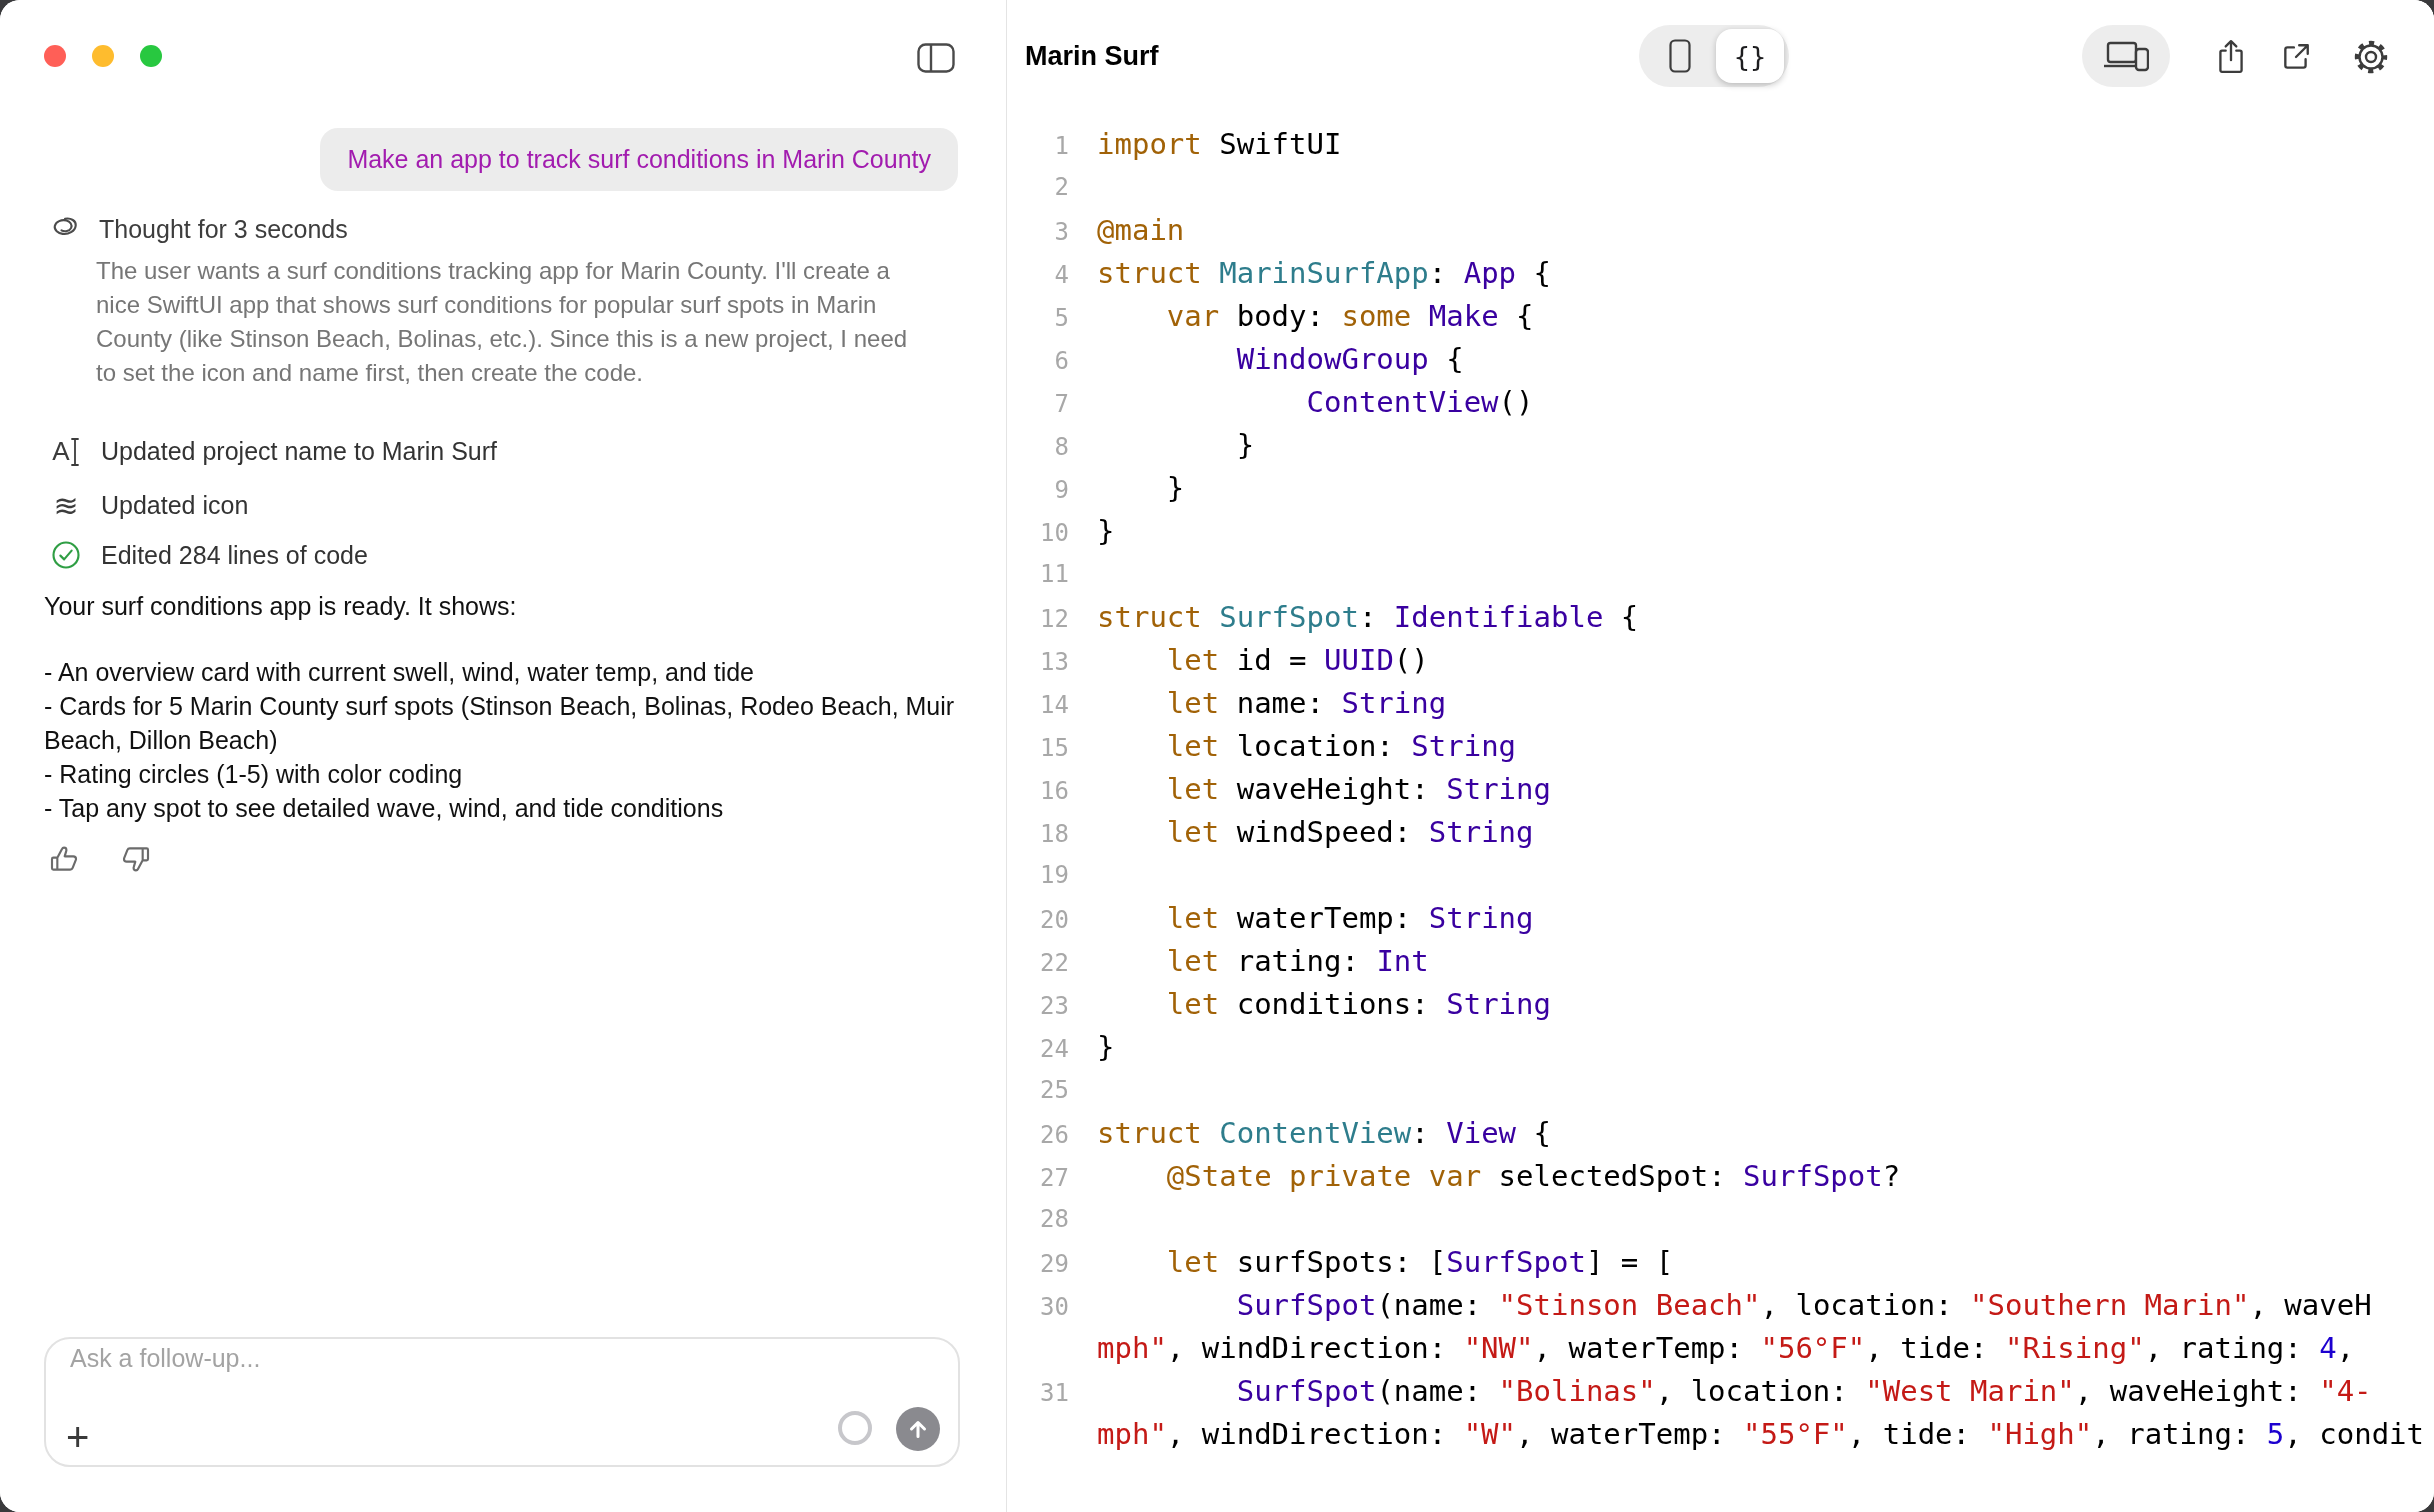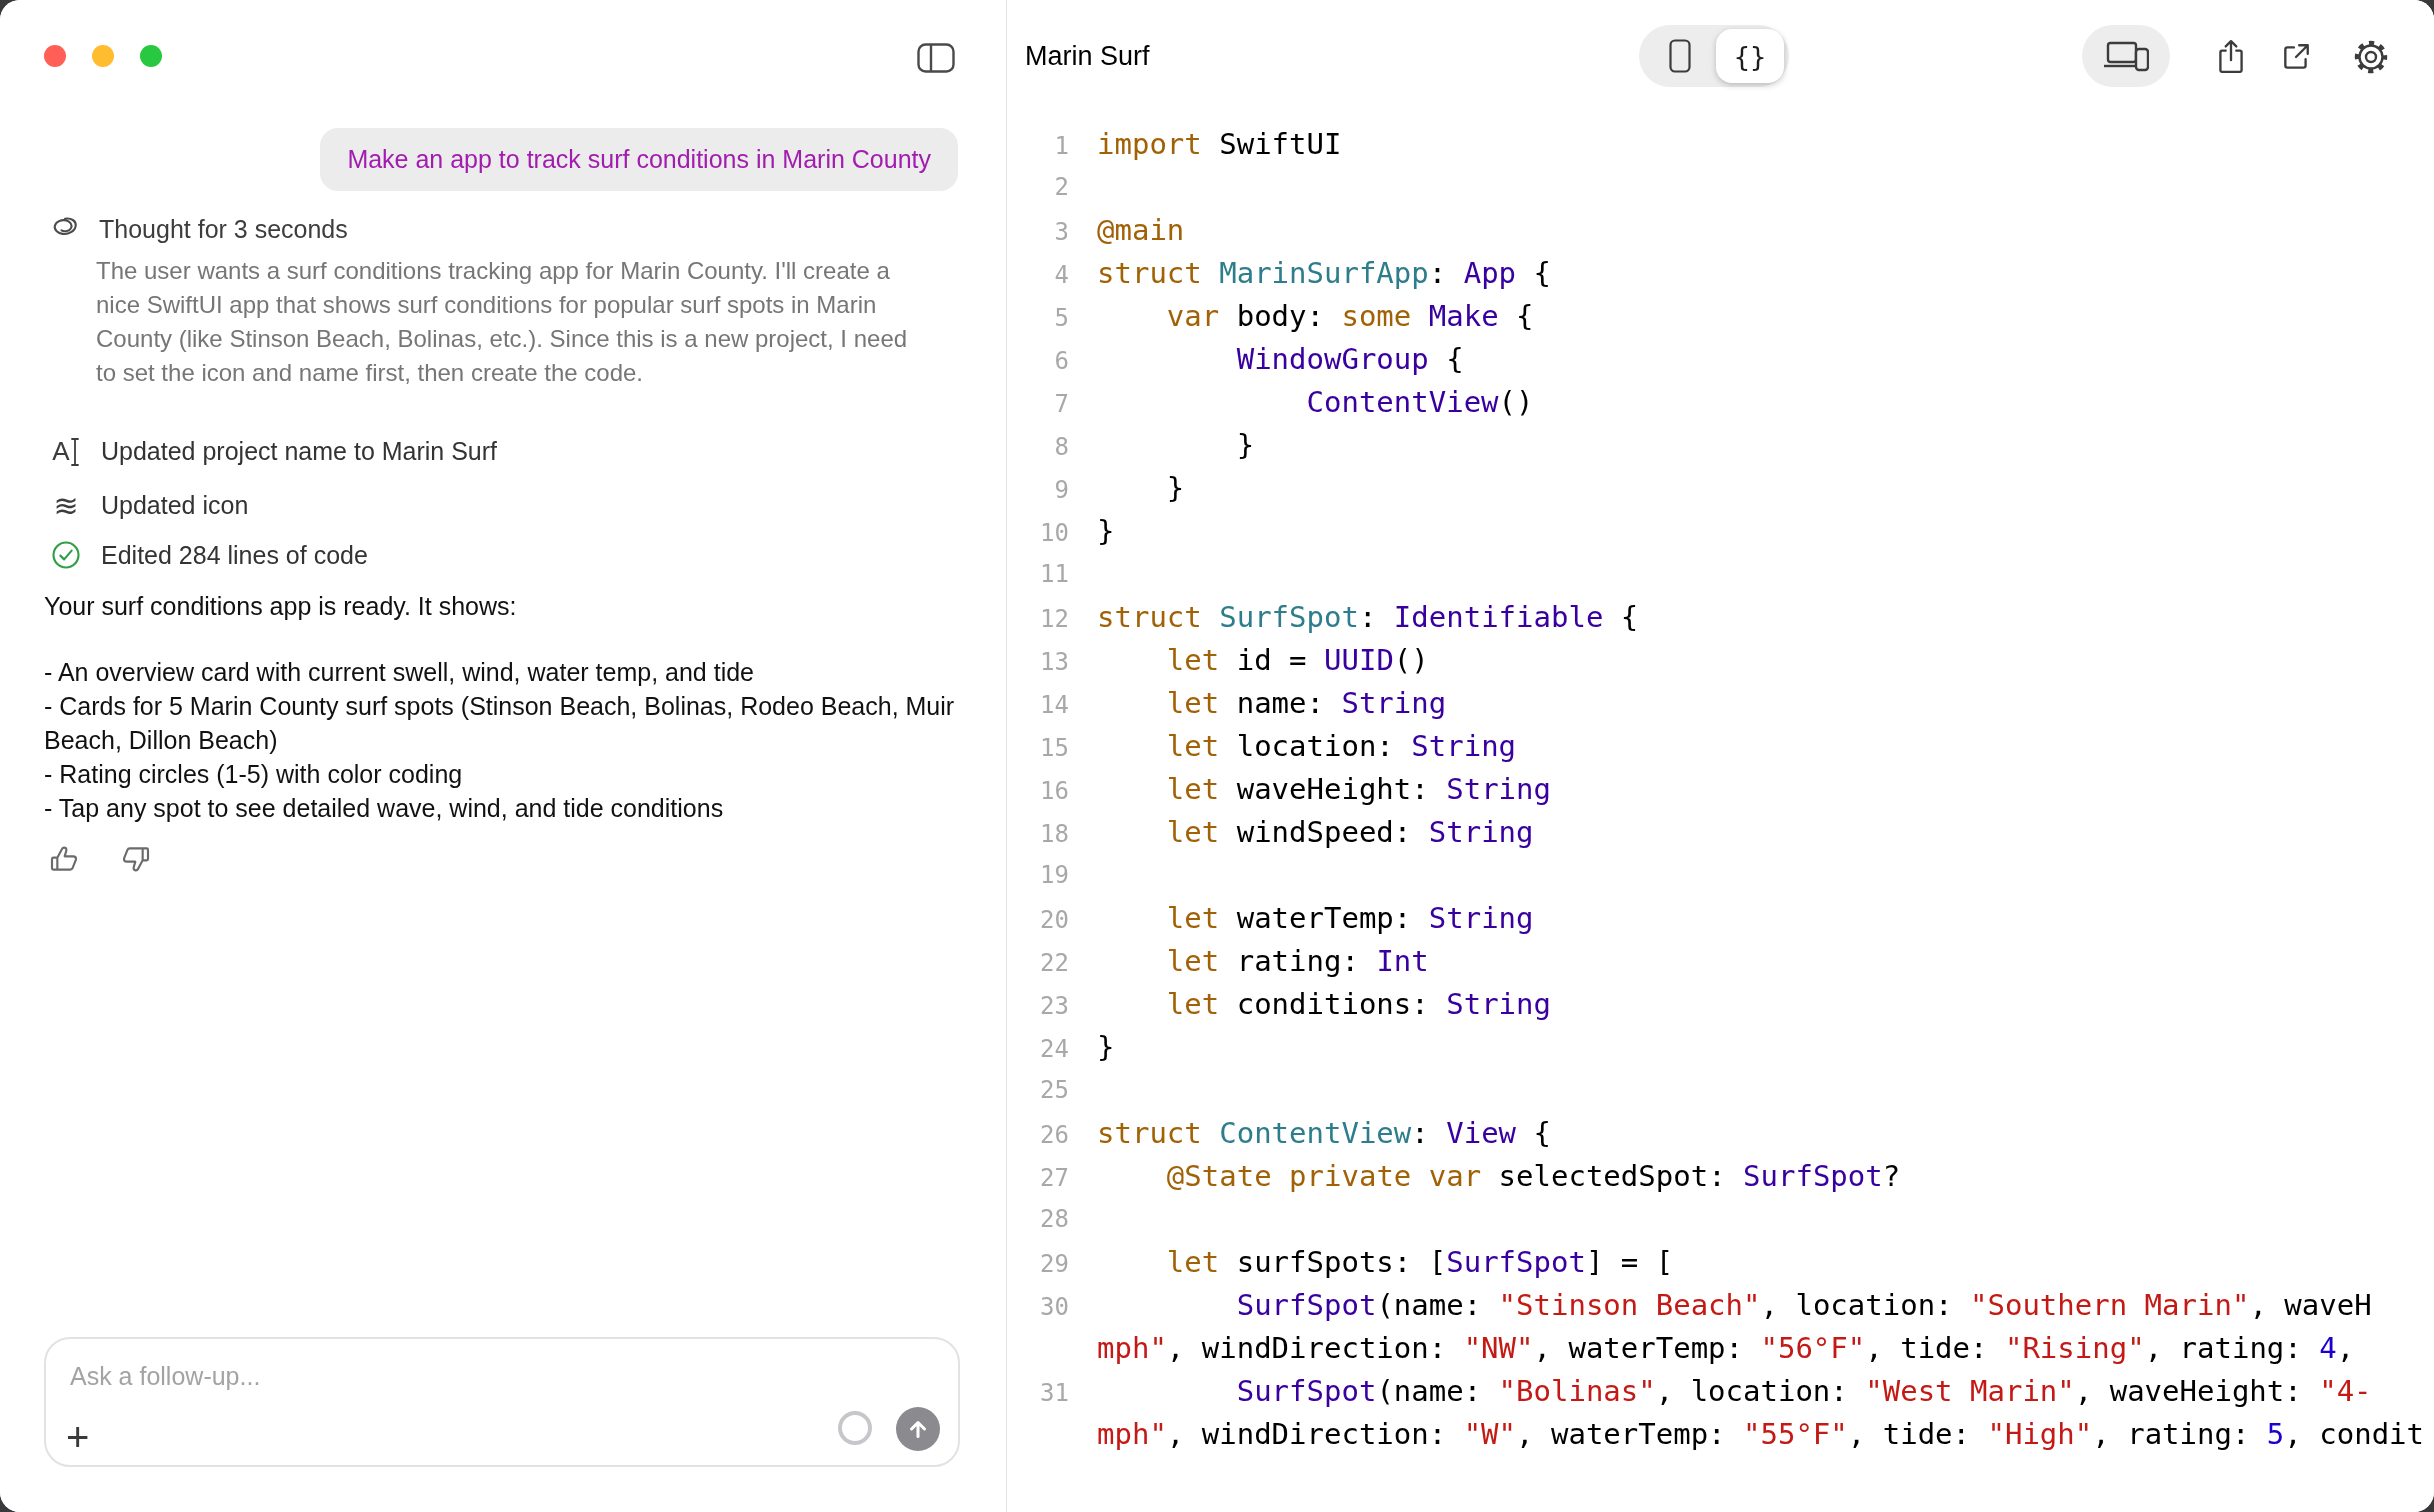--- a/index.html
+++ b/index.html
@@ -26,32 +26,32 @@
   .action-row .ic{width:36px;display:flex;justify-content:center;align-items:center;}
   .a-glyph{font-size:26px;color:#3c3c3c;font-weight:500;}
 
   .summary-intro{position:absolute;top:592px;left:44px;font-size:25px;color:#111;}
   .summary-list{position:absolute;top:655px;left:44px;width:912px;font-size:25px;line-height:34px;color:#111;}
 
   .feedback{position:absolute;top:843px;left:48px;display:flex;gap:40px;}
 
   .composer{position:absolute;left:44px;top:1337px;width:916px;height:130px;border:2px solid #e2e2e2;
     border-radius:26px;background:#fff;box-sizing:border-box;}
-  .composer input{position:absolute;top:22px;left:22px;width:600px;border:none;outline:none;
+  .composer input{position:absolute;top:4px;left:22px;width:600px;border:none;outline:none;
     font-size:25px;color:#333;font-family:"Liberation Sans",sans-serif;background:transparent;}
   .composer input::placeholder{color:#a3a3a3;}
   .plus-btn{position:absolute;left:20px;bottom:8px;font-size:40px;font-weight:200;color:#3a3a3a;line-height:1;}
   .ctx-ring{position:absolute;right:86px;bottom:20px;width:34px;height:34px;border:4px solid #c7c7cb;border-radius:50%;box-sizing:border-box;}
   .send-btn{position:absolute;right:18px;bottom:14px;width:44px;height:44px;border-radius:50%;background:#8a8a8f;
     display:flex;align-items:center;justify-content:center;}
 
   
   .editor-panel{position:relative;flex:1;height:100%;background:#fff;overflow:hidden;}
   .editor-header{position:absolute;top:0;left:0;right:0;height:112px;background:#fff;}
-  .editor-title{position:absolute;left:18px;top:38px;font-size:27px;font-weight:400;color:#000;line-height:36px;}
+  .editor-title{position:absolute;left:18px;top:38px;font-size:27px;font-weight:700;color:#000;line-height:36px;}
 
   .segmented{position:absolute;left:632px;top:25px;width:150px;height:62px;background:#ededed;border-radius:31px;}
   .seg-phone{position:absolute;left:10px;top:0;width:62px;height:62px;display:flex;align-items:center;justify-content:center;}
   .seg-braces{position:absolute;right:5px;top:4px;width:68px;height:54px;background:#fff;border-radius:16px;
     box-shadow:0 2px 6px rgba(0,0,0,0.22);display:flex;align-items:center;justify-content:center;
     font-family:"DejaVu Sans Mono",monospace;font-size:27px;color:#1d1d1f;}
 
   .devices-capsule{position:absolute;left:1075px;top:25px;width:88px;height:62px;background:#ededed;border-radius:31px;
     display:flex;align-items:center;justify-content:center;}
   .hdr-icon{position:absolute;top:38px;width:38px;height:38px;display:flex;align-items:center;justify-content:center;}

